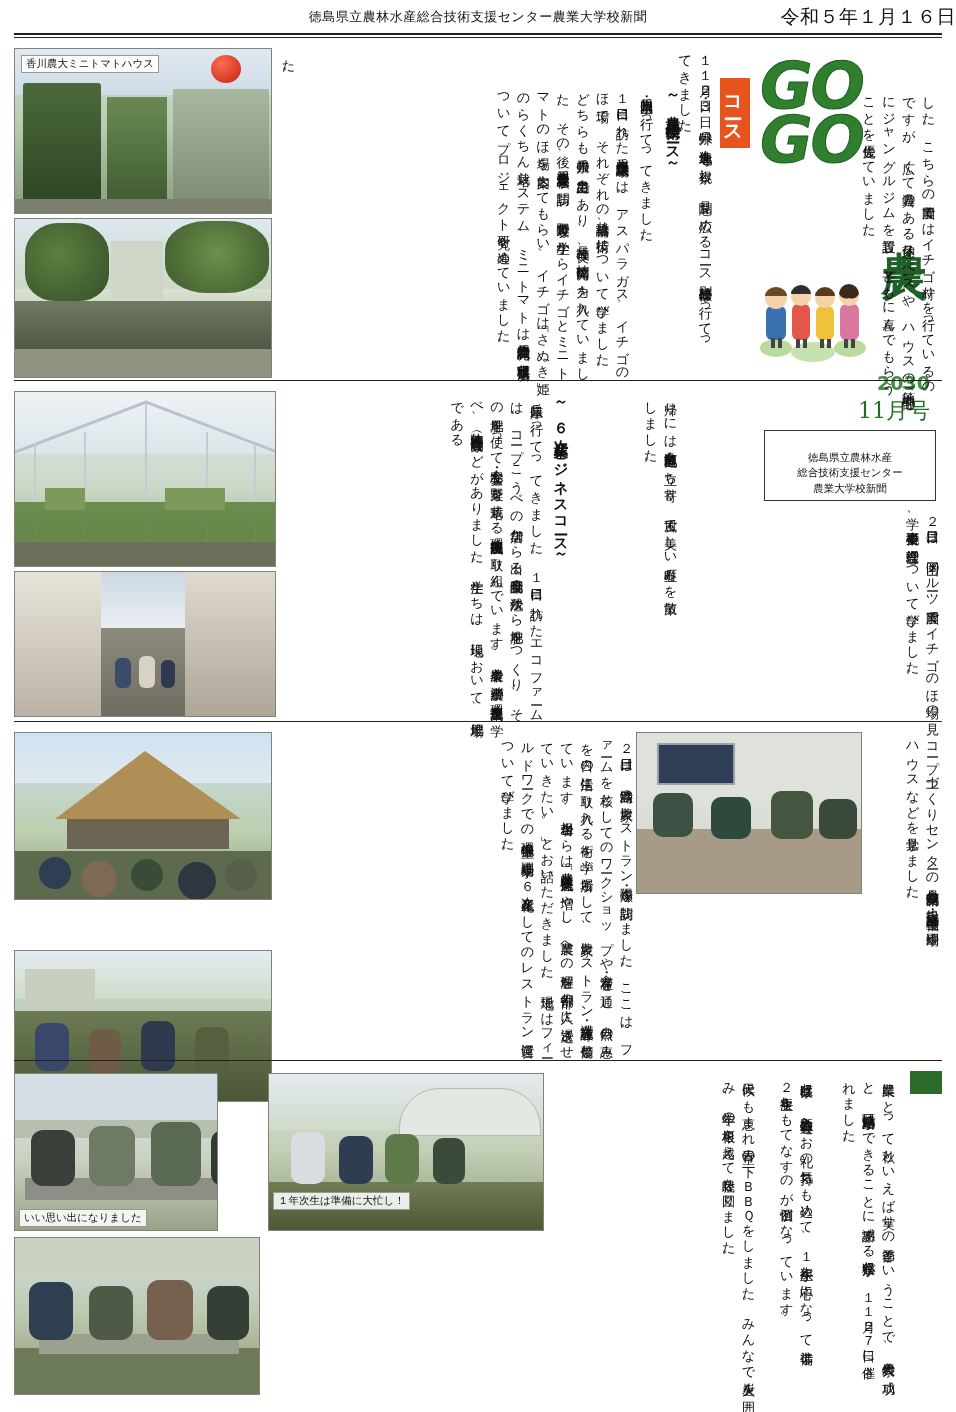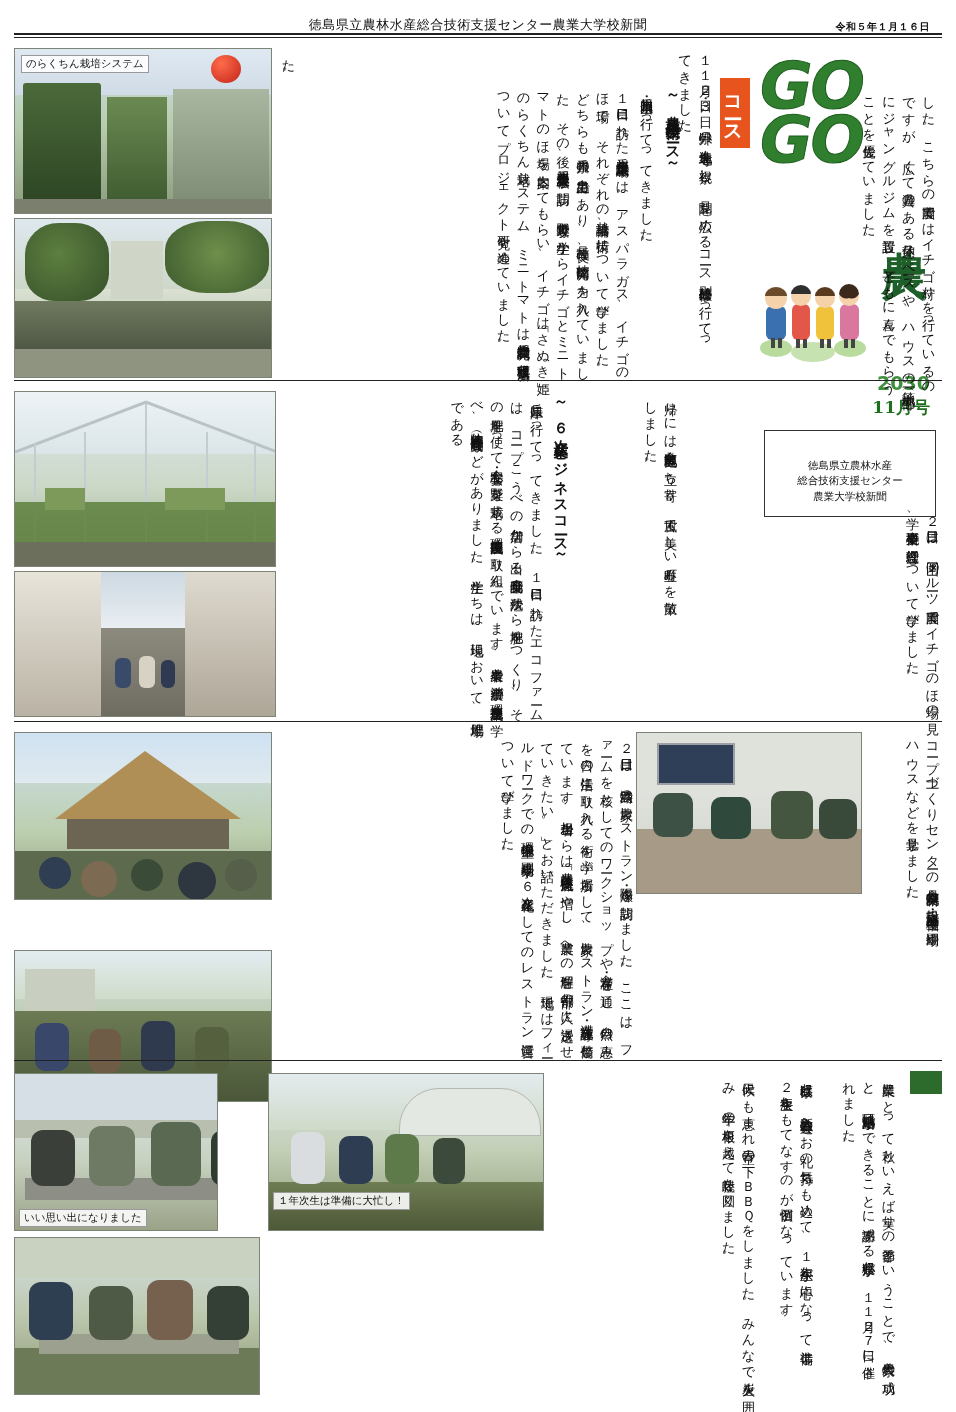--- a/index.html
+++ b/index.html
@@ -13,30 +13,29 @@
     overflow: hidden;
     position: relative;
   }
 
   
   .masthead {
     position: absolute;
     top: 0; left: 0; right: 0;
     height: 34px;
     display: flex;
-    align-items: flex-end;
+    align-items: center;
     justify-content: center;
     font-size: 13px;
     letter-spacing: 0.5px;
   }
   .masthead .date {
     position: absolute;
-    right: 26px;
-    font-size: 10px;
-    font-weight: bold;
+    right: 0;
+    font-size: 19px;
   }
   .rule-top {
     position: absolute;
     top: 33px; left: 14px; right: 14px;
     border-top: 2px solid #222;
   }
   .rule-top2 {
     position: absolute;
     top: 37px; left: 14px; right: 14px;
     border-top: 1px solid #222;
@@ -103,30 +102,30 @@
     position: absolute;
     top: 330px; right: 12px;
     font-size: 19px;
     color: #3f8f3f;
     font-family: "DejaVu Sans", "Liberation Sans", sans-serif;
     font-weight: bold;
   }
   .month {
     position: absolute;
     top: 354px; right: 12px;
-    font-size: 17px;
+    font-size: 22px;
     color: #1f6f1f;
-    font-weight: bold;
+    font-weight: normal;
   }
   .issuer {
     position: absolute;
     top: 388px; right: 6px;
     width: 172px;
     border: 1px solid #333;
-    padding: 12px 5px;
+    padding: 4px 5px;
     font-size: 10.5px;
     line-height: 1.45;
     text-align: center;
   }
   .mascots {
     position: absolute;
     top: 218px; left: 2px;
     width: 110px; height: 110px;
   }
 
@@ -277,21 +276,21 @@
     <div class="vtext" style="position:absolute; top:46px; right:-186px; height:300px; width:78px;">した。こちらの農園ではイチゴ狩りを行っているのですが、広くて遊具のある休憩スペースや、ハウスの一等地（中心部）にジャングルジムを設置し、子どもに喜んでもらうことを優先していました。</div>
 
     <div class="photo" style="position:absolute; top:6px; left:0; width:258px; height:166px; background:#9aa78f;">
       <div class="ph-sky" style="background:linear-gradient(#cfe0ef,#b9cdb0 45%,#8b9b7c);"></div>
       <div class="strip" style="left:0;top:0;right:0;height:46px;background:linear-gradient(#dfe9f2,#cfdbe6);"></div>
       <div class="strip" style="left:8px;top:34px;width:78px;height:124px;background:linear-gradient(#4b6a3a,#2c4423);border-radius:3px;"></div>
       <div class="strip" style="left:92px;top:48px;width:60px;height:110px;background:linear-gradient(#6b8a52,#3e5a30);"></div>
       <div class="strip" style="left:158px;top:40px;width:96px;height:118px;background:linear-gradient(#a9b6a0,#7d8a74);"></div>
       <div class="strip" style="left:0;top:150px;right:0;height:16px;background:#7b7f6e;"></div>
       <div class="blob" style="left:196px;top:6px;width:30px;height:28px;background:radial-gradient(circle at 35% 30%, #ff6b4a, #c2241a);"></div>
-      <div class="cap" style="top:6px;left:6px;bottom:auto;">のらくちん栽培システム</div>
+      <div class="cap" style="top:6px;left:6px;bottom:auto;">香川農大ミニトマトハウス</div>
     </div>
     <div class="vtext" style="position:absolute; top:8px; left:264px; height:24px; width:20px;">た。</div>
 
     <div class="photo" style="position:absolute; top:176px; left:0; width:258px; height:160px;">
       <div class="ph-sky" style="background:linear-gradient(#e7eef4 0%,#dfe6d8 40%,#9fa88f 100%);"></div>
       <div class="strip" style="left:0;top:0;right:0;height:70px;background:linear-gradient(#dfe8ef,#cdd8c9);"></div>
       <div class="strip" style="left:10px;top:4px;width:84px;height:78px;background:radial-gradient(circle at 40% 40%,#5d7f3f,#35502a);border-radius:40% 40% 35% 35%;"></div>
       <div class="strip" style="left:150px;top:2px;width:104px;height:72px;background:radial-gradient(circle at 50% 45%,#6f8f4c,#3b5a2c);border-radius:40%;"></div>
       <div class="strip" style="left:96px;top:22px;width:52px;height:58px;background:#cfd6c8;"></div>
       <div class="strip" style="left:0;top:82px;right:0;height:52px;background:linear-gradient(#6f7a60,#4c5542);"></div>

